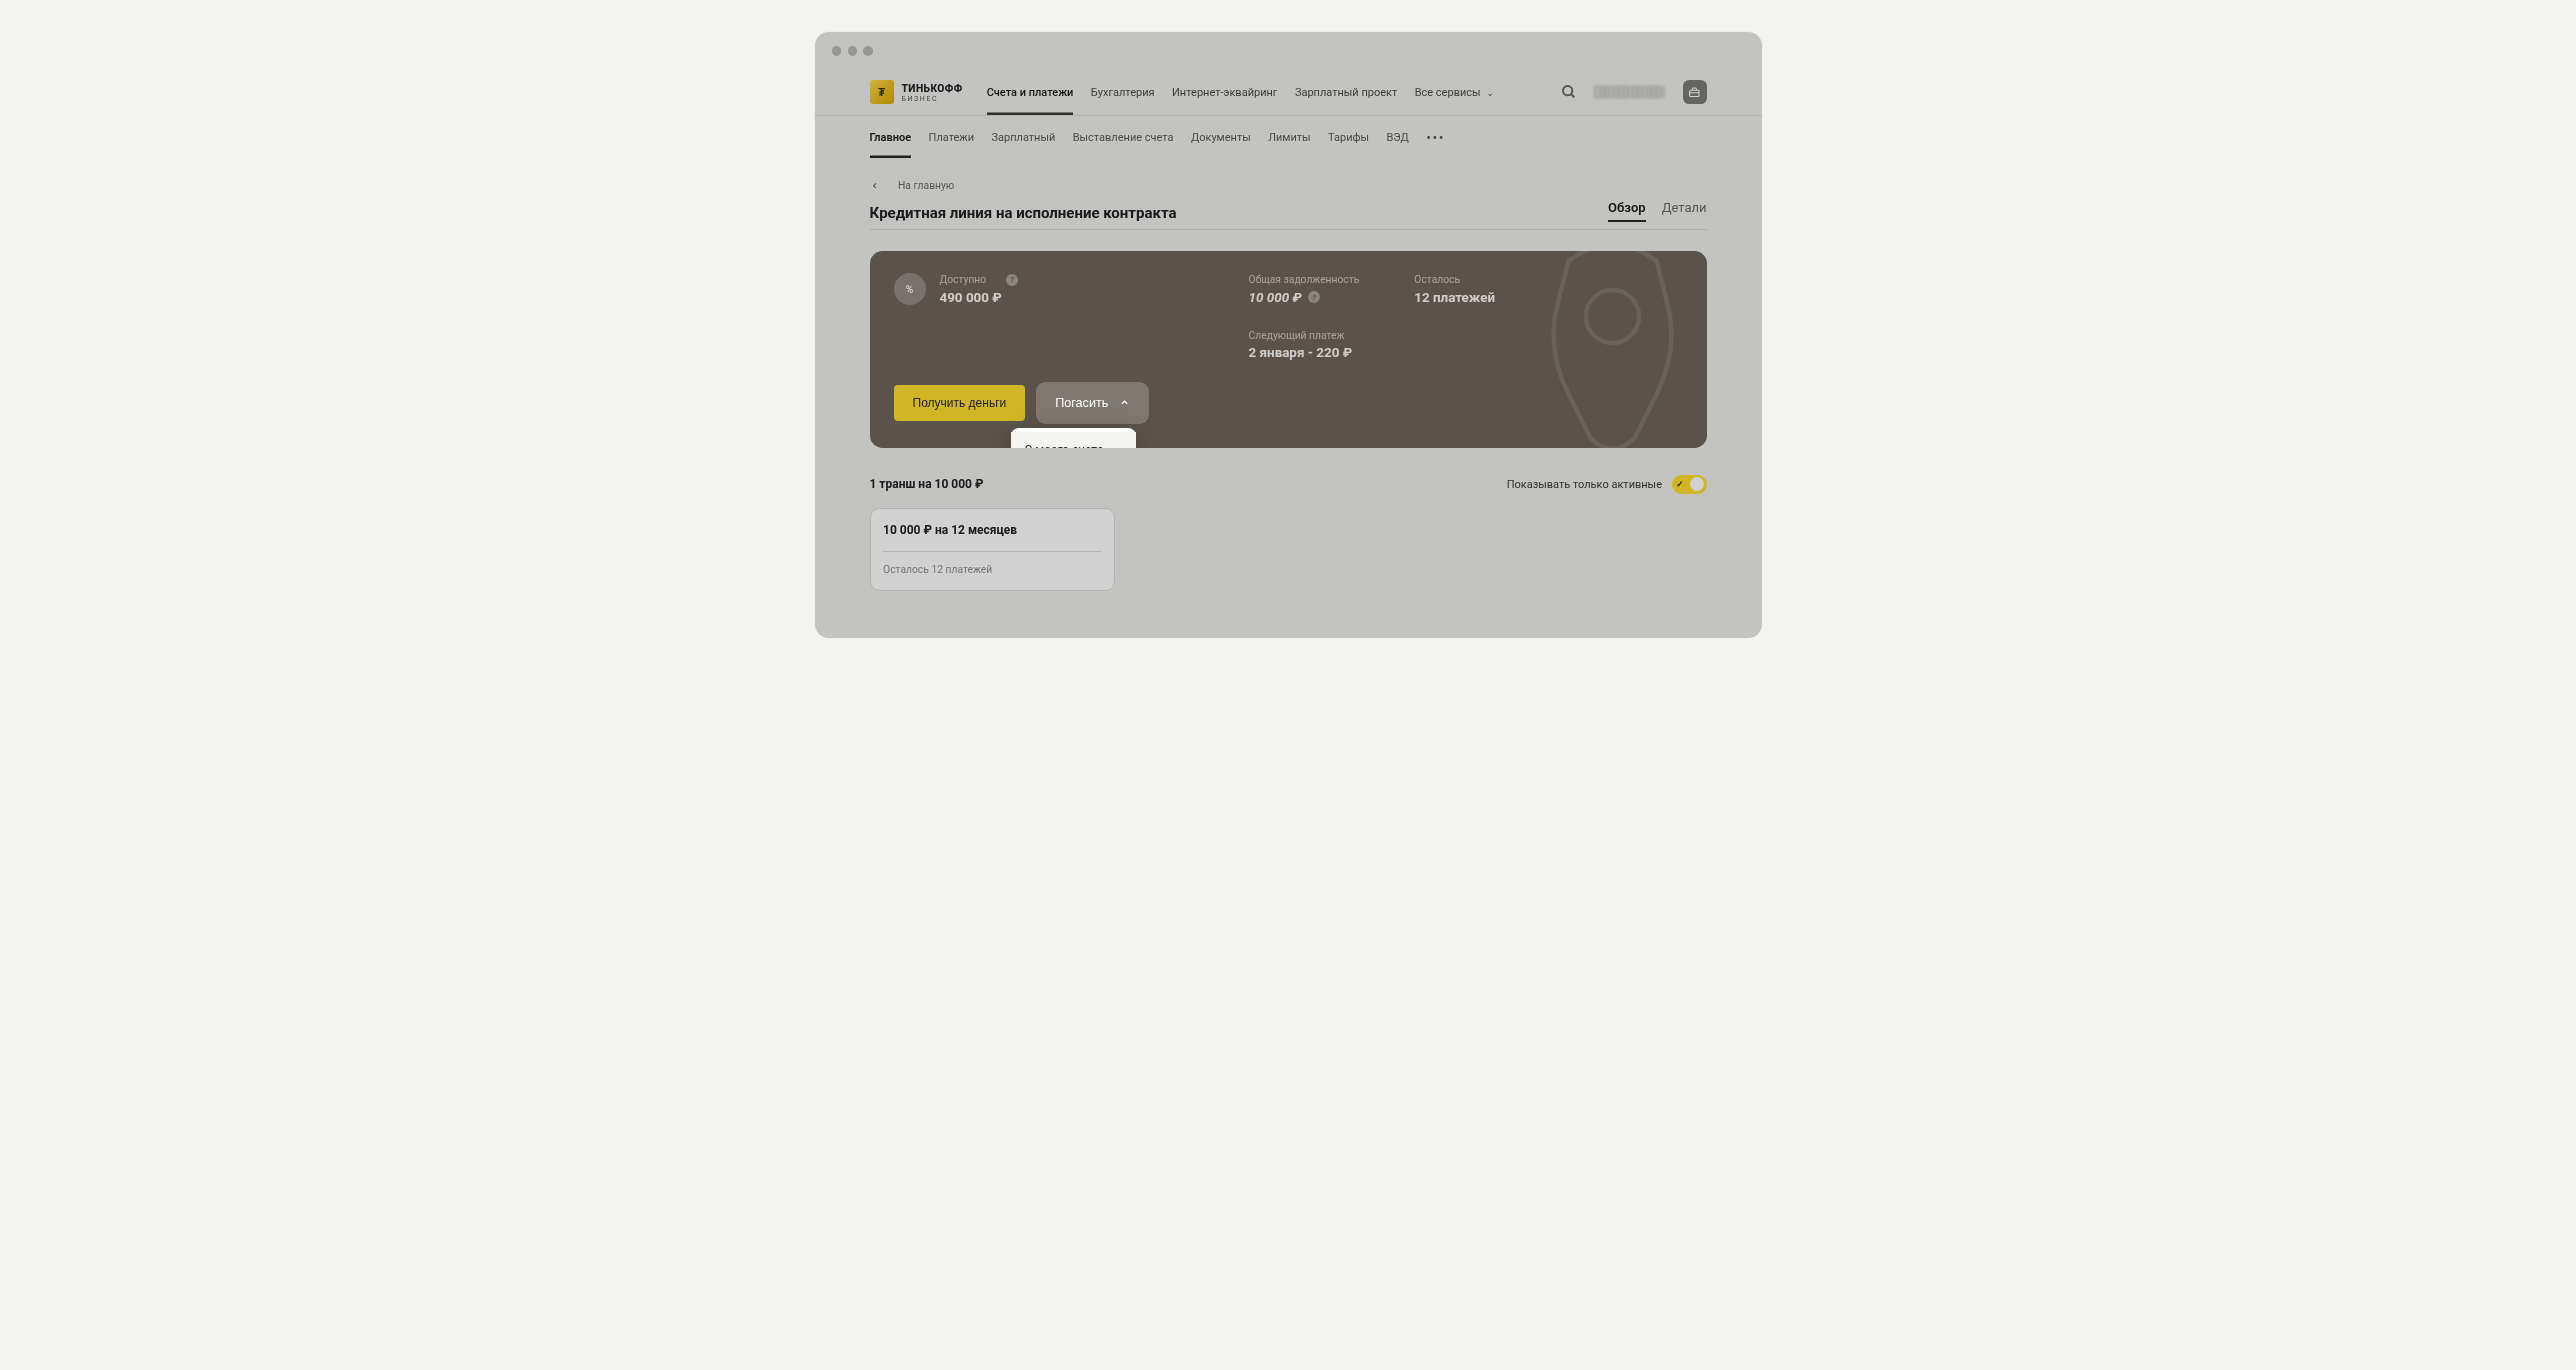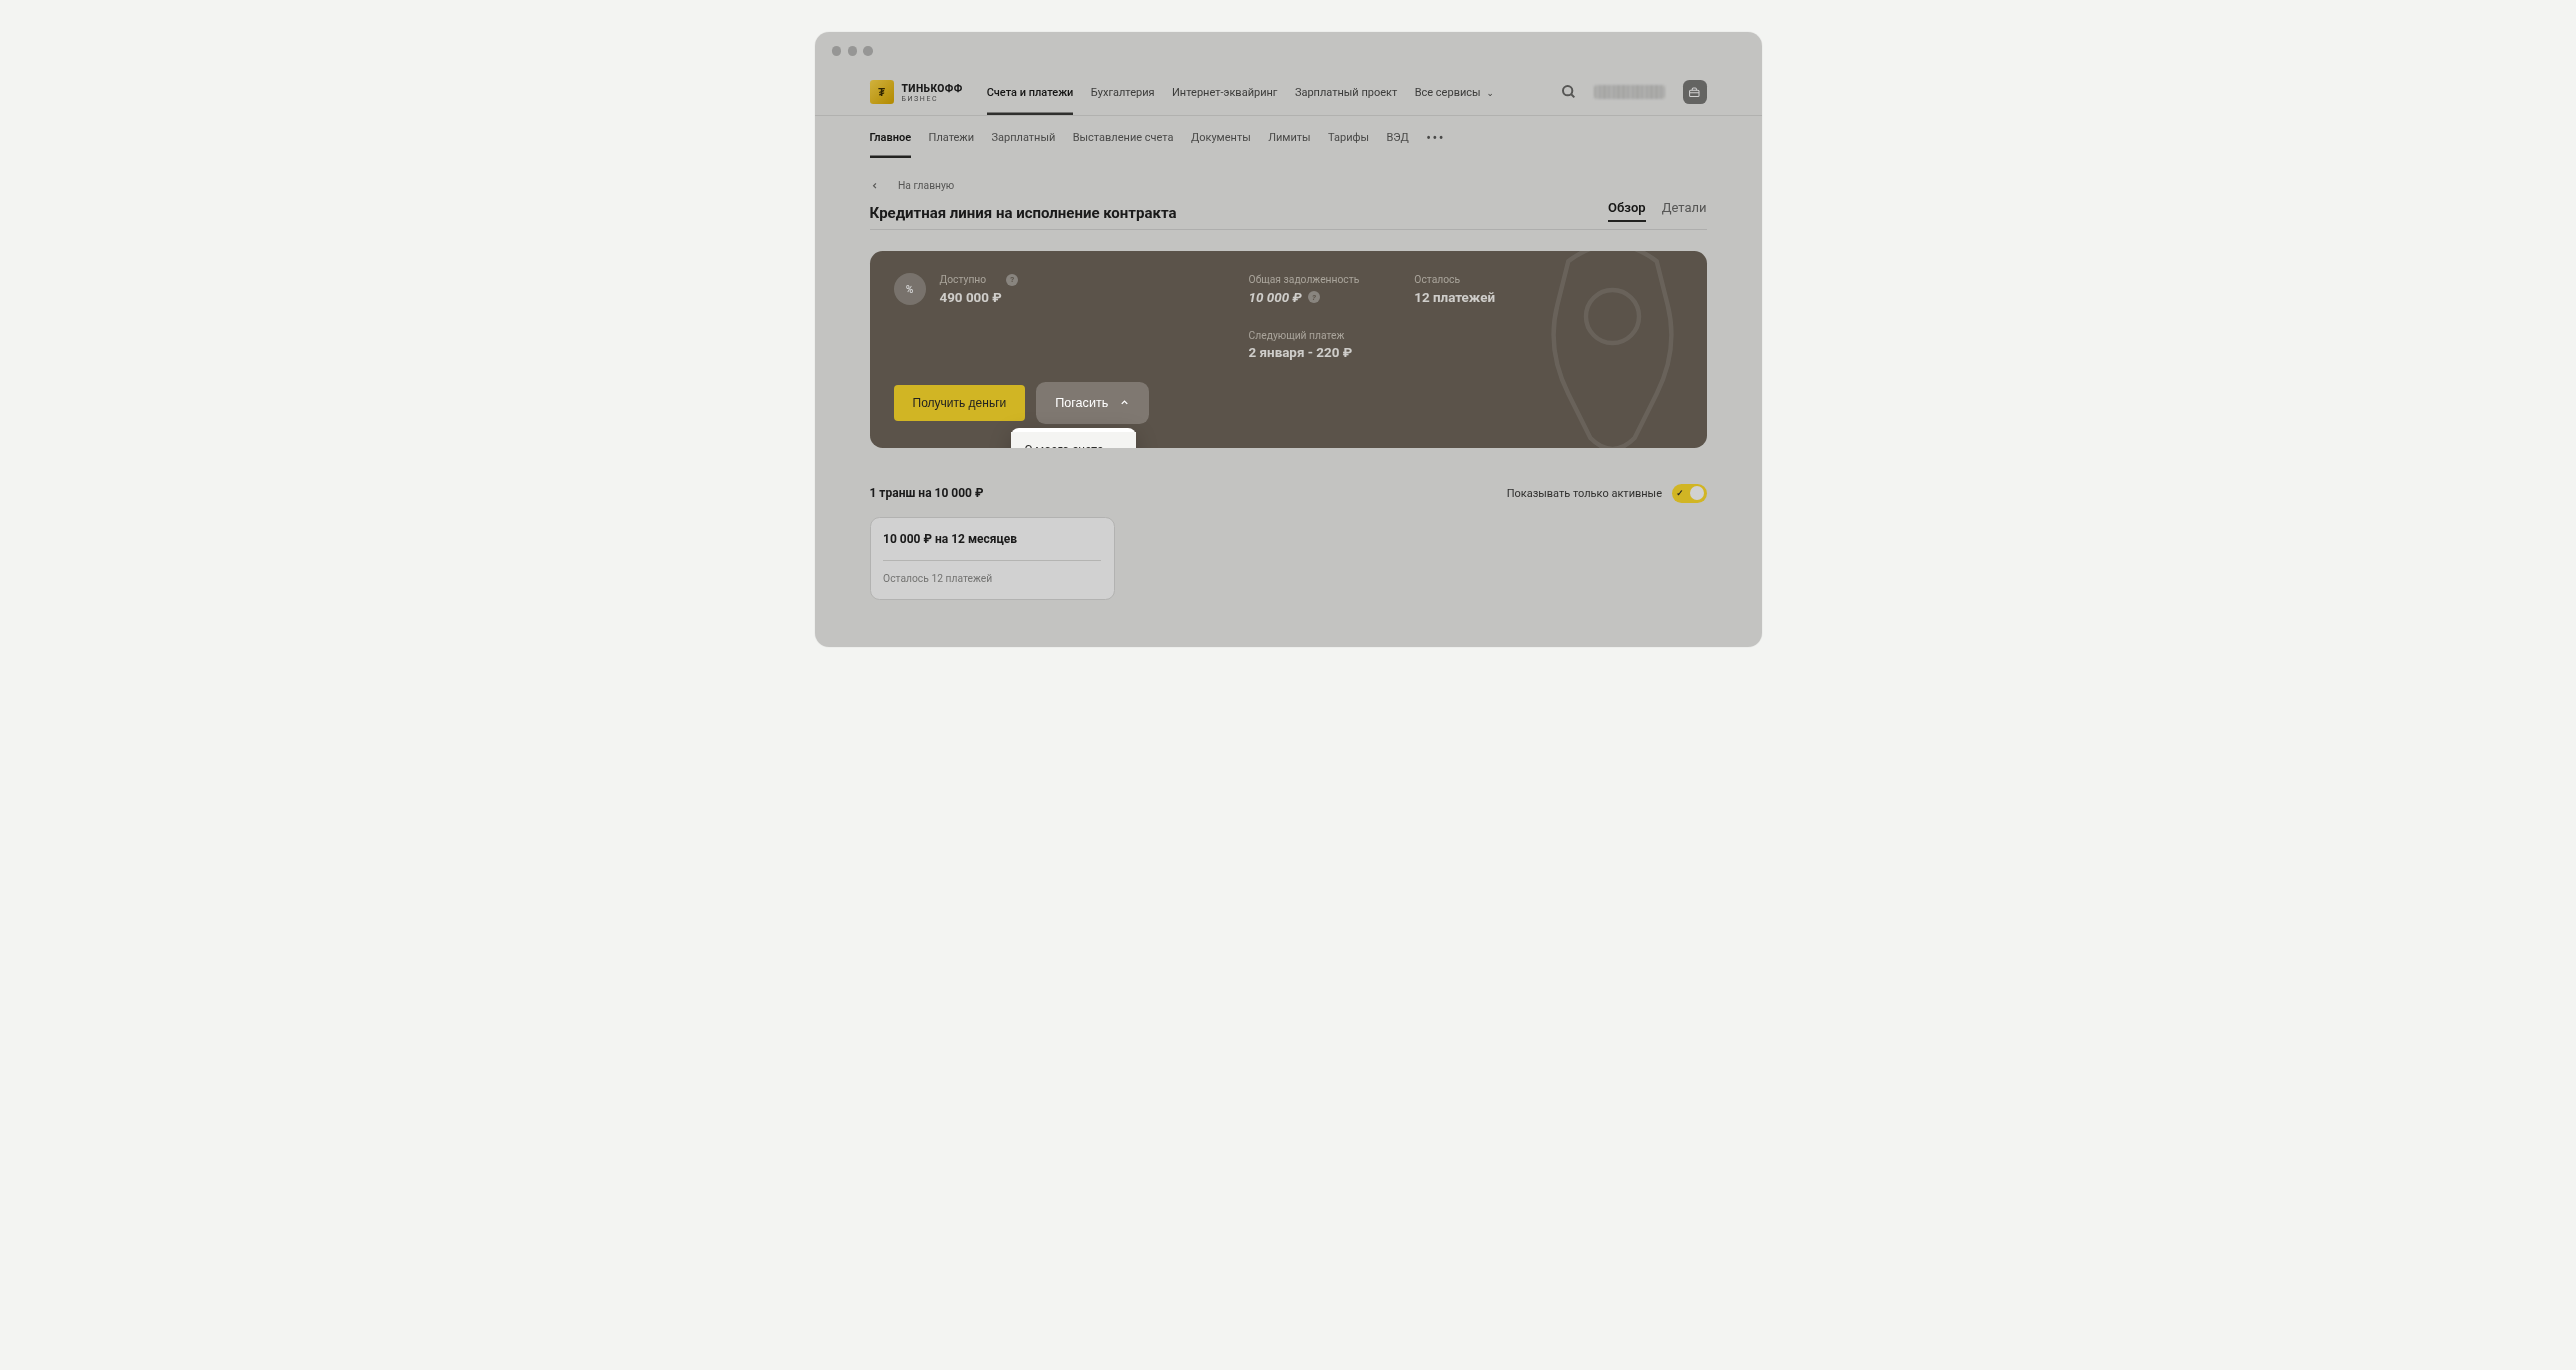--- a/index.html
+++ b/index.html
@@ -163,21 +163,21 @@
     z-index:30;
     padding:4.7px 0;
   }
   .dropdown-item {
     padding:11px 14px; font-size:12px; color:#2a2a28; cursor:pointer;
     position:relative;
   }
   .dropdown-item.hover { background:#f4f4f2;}
   .summary-row {
     display:flex; align-items:center; justify-content:space-between;
-    margin-top:36px; margin-bottom:14px;
+    margin-top:27px; margin-bottom:14px;
   }
   .summary-text { font-size:12px; font-weight:700; color:#222;}
   .toggle-wrap { display:flex; align-items:center; gap:9.5px;}
   .toggle-label { font-size:11px; color:#3a3a38;}
   .toggle {
     width:35px;height:19px;background:#ffdd2d;border-radius:11px;
     position:relative; cursor:pointer;
   }
   .toggle-check {
     position:absolute;left:4.7px;top:4px;color:#2a2a28;font-size:8.7px;font-weight:700;

